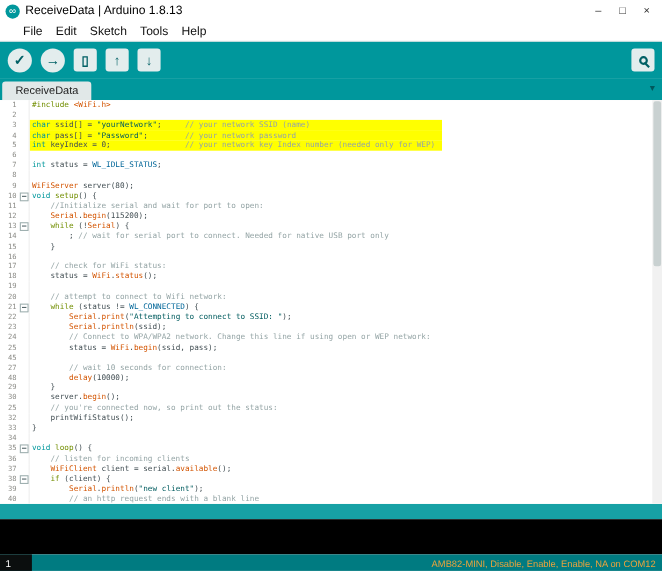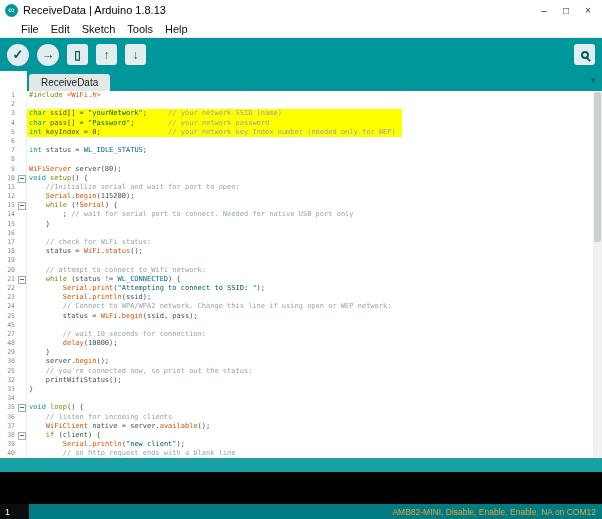--- a/index.html
+++ b/index.html
@@ -20,21 +20,21 @@
   
   .toolbar { height:33px; background:#00979C; display:flex; align-items:center; padding:0 7px; gap:8px; flex:none; }
   .tb { display:flex; align-items:center; justify-content:center; color:#006065; background:#E3EDED; cursor:pointer; }
   .tb.circle { width:22px; height:22px; border-radius:50%; font-size:13px; font-weight:bold; }
   .tb.square { width:21px; height:21px; border-radius:3px; font-size:12px; font-weight:bold; }
   .tb.monitor { margin-left:auto; }
   .mag { width:8px; height:8px; border:2px solid #006065; border-radius:50%; position:relative; display:inline-block; }
   .mag::after { content:''; position:absolute; width:6px; height:2px; background:#006065; transform:rotate(45deg); bottom:-3px; right:-4px; }
 
   
-  .tabbar { height:20px; background:#00979C; display:flex; align-items:flex-end; padding-left:2px; position:relative; flex:none;margin-left:27px; }
+  .tabbar { height:20px; background:#00979C; display:flex; align-items:flex-end; padding-left:2px; position:relative; flex:none; }
   .tab { height:17px; background:#E1E8E8; border-radius:3px 3px 0 0; padding:0 12px; display:flex; align-items:center; font-size:10px; color:#222; cursor:pointer; }
   .tab-menu-arrow { position:absolute; right:5px; top:5px; color:#00585C; font-size:8px; cursor:pointer; }
 
   
   .editor { height:367px; background:#ffffff; position:relative; overflow:hidden; font-family:"DejaVu Sans Mono", monospace; flex:none; }
   .code-line { display:flex; height:9.2px; line-height:9.2px; font-size:7px; white-space:pre; }
   .ln { width:17px; text-align:right; color:#8b8b86; flex:none; font-size:6.5px; padding-right:2px; }
   .fold { width:10px; flex:none; position:relative; border-right:1px solid #eee; }
   .fold.has { cursor:pointer; }
   .fold.has::before { content:''; position:absolute; left:1px; top:1px; width:6px; height:6px; border:1px solid #9fb0b0; background:#fff; }
@@ -142,21 +142,21 @@
         <div class="code-line"><span class="ln">27</span><span class="fold"></span><span class="txt"><span class="t-d">        </span><span class="t-m">// wait 10 seconds for connection:</span></span></div>
         <div class="code-line"><span class="ln">48</span><span class="fold"></span><span class="txt"><span class="t-d">        </span><span class="t-f">delay</span><span class="t-d">(10000);</span></span></div>
         <div class="code-line"><span class="ln">29</span><span class="fold"></span><span class="txt"><span class="t-d">    }</span></span></div>
         <div class="code-line"><span class="ln">30</span><span class="fold"></span><span class="txt"><span class="t-d">    server.</span><span class="t-f">begin</span><span class="t-d">();</span></span></div>
         <div class="code-line"><span class="ln">25</span><span class="fold"></span><span class="txt"><span class="t-d">    </span><span class="t-m">// you're connected now, so print out the status:</span></span></div>
         <div class="code-line"><span class="ln">32</span><span class="fold"></span><span class="txt"><span class="t-d">    printWifiStatus();</span></span></div>
         <div class="code-line"><span class="ln">33</span><span class="fold"></span><span class="txt"><span class="t-d">}</span></span></div>
         <div class="code-line"><span class="ln">34</span><span class="fold"></span><span class="txt"></span></div>
         <div class="code-line"><span class="ln">35</span><span class="fold has"></span><span class="txt"><span class="t-k">void</span><span class="t-d"> </span><span class="t-g">loop</span><span class="t-d">() {</span></span></div>
         <div class="code-line"><span class="ln">36</span><span class="fold"></span><span class="txt"><span class="t-d">    </span><span class="t-m">// listen for incoming clients</span></span></div>
-        <div class="code-line"><span class="ln">37</span><span class="fold"></span><span class="txt"><span class="t-d">    </span><span class="t-f">WiFiClient</span><span class="t-d"> native = server.</span><span class="t-f">available</span><span class="t-d">();</span></span></div>
+        <div class="code-line"><span class="ln">37</span><span class="fold"></span><span class="txt"><span class="t-d">    </span><span class="t-f">WiFiClient</span><span class="t-d"> client = serial.</span><span class="t-f">available</span><span class="t-d">();</span></span></div>
         <div class="code-line"><span class="ln">38</span><span class="fold has"></span><span class="txt"><span class="t-d">    </span><span class="t-g">if</span><span class="t-d"> (client) {</span></span></div>
         <div class="code-line"><span class="ln">39</span><span class="fold"></span><span class="txt"><span class="t-d">        </span><span class="t-f">Serial</span><span class="t-d">.</span><span class="t-f">println</span><span class="t-d">(</span><span class="t-str">"new client"</span><span class="t-d">);</span></span></div>
         <div class="code-line"><span class="ln">40</span><span class="fold"></span><span class="txt"><span class="t-d">        </span><span class="t-m">// an http request ends with a blank line</span></span></div>
       </div>
     <div class="scrollbar">
       <div class="thumb"></div>
     </div>
   </div>
 
   <div class="msgstrip"></div>

